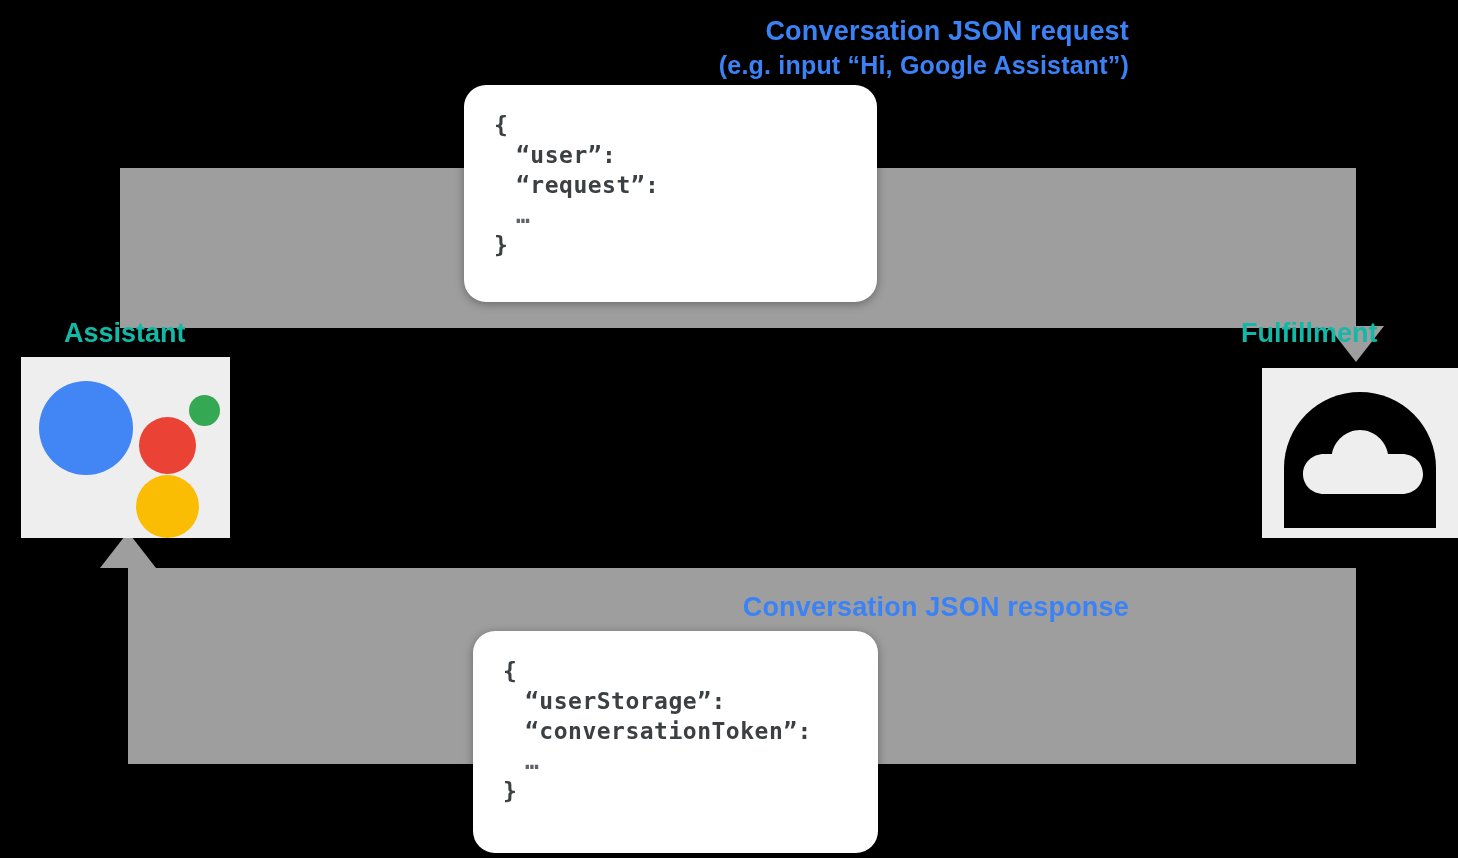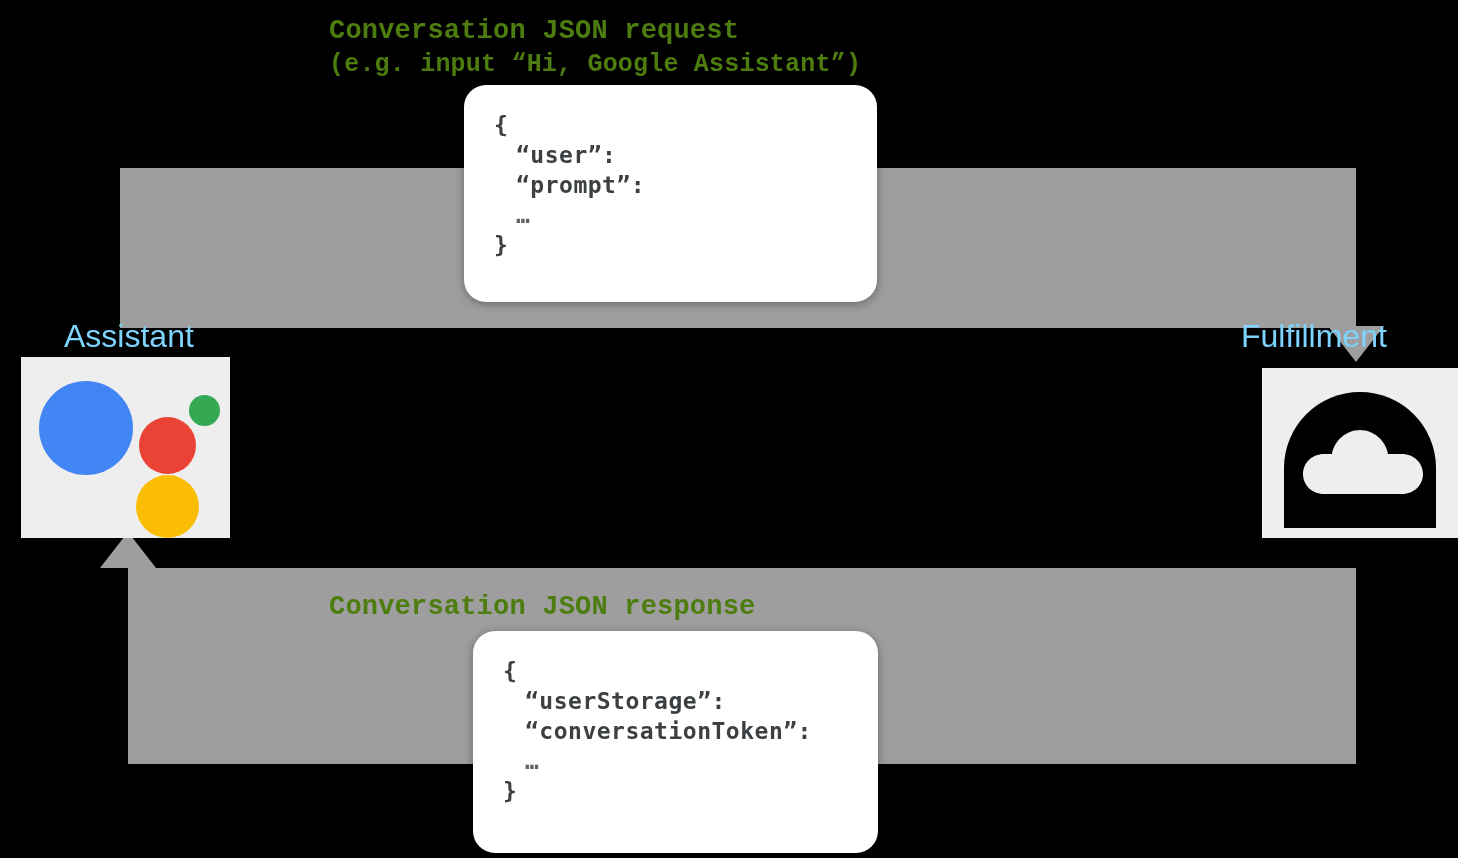--- a/index.html
+++ b/index.html
@@ -35,23 +35,23 @@
   }
   .arrow-head.up {
     border-left: 28px solid transparent;
     border-right: 28px solid transparent;
     border-bottom: 36px solid #9e9e9e;
   }
 
   
   .flow-label {
     position: absolute;
-    text-align: left;
-    color: #4d7c0f;
-    font-family: Liberation Mono, monospace;
+    text-align: right;
+    color: #3b82f6;
+    font-family: Liberation Sans, sans-serif;
     letter-spacing: 0.2px;
     line-height: 1.28;
     z-index: 6;
     user-select: none;
   }
   .flow-label .line1 {
     display: block;
     font-size: 27px;
     font-weight: 700;
   }
@@ -88,23 +88,23 @@
   .json-line { white-space: pre; }
 
   
   .node-tile {
     position: absolute;
     background: #eeeeee;
     z-index: 7;
   }
   .node-label {
     position: absolute;
-    color: #7dd3fc;
-    font-size: 32px;
-    font-weight: 400;
+    color: #14b8a6;
+    font-size: 27px;
+    font-weight: 700;
     font-family: "Liberation Sans", sans-serif;
     z-index: 7;
     white-space: nowrap;
     user-select: none;
   }
 
   
   .dot { position: absolute; border-radius: 50%; }
   .dot-blue   { background: #4285f4; }
   .dot-red    { background: #ea4335; }
@@ -120,21 +120,21 @@
   <div class="arrow-head down" style="left:1328px; top:326px;"></div>
 
   <div class="flow-label" style="left:329px; top:14px; width:800px;">
     <span class="line1">Conversation JSON request</span>
     <span class="line2">(e.g. input “Hi, Google Assistant”)</span>
   </div>
 
   <div class="json-card" style="left:464px; top:85px; width:413px; height:217px;">
     <div class="json-line">{</div>
     <div class="json-line"><span class="ind"></span><span>“user”:</span></div>
-    <div class="json-line"><span class="ind"></span><span>“prompt”:</span></div>
+    <div class="json-line"><span class="ind"></span><span>“request”:</span></div>
     <div class="json-line ell"><span class="ind"></span><span>…</span></div>
     <div class="json-line">}</div>
   </div>
 
   <div class="band" style="left:128px; top:568px; width:1228px; height:196px;"></div>
   <div class="arrow-head up" style="left:100px; top:532px;"></div>
 
   <div class="flow-label" style="left:329px; top:556px; width:800px;margin-top:34px;">
     <span class="line1">Conversation JSON response</span>
   </div>

